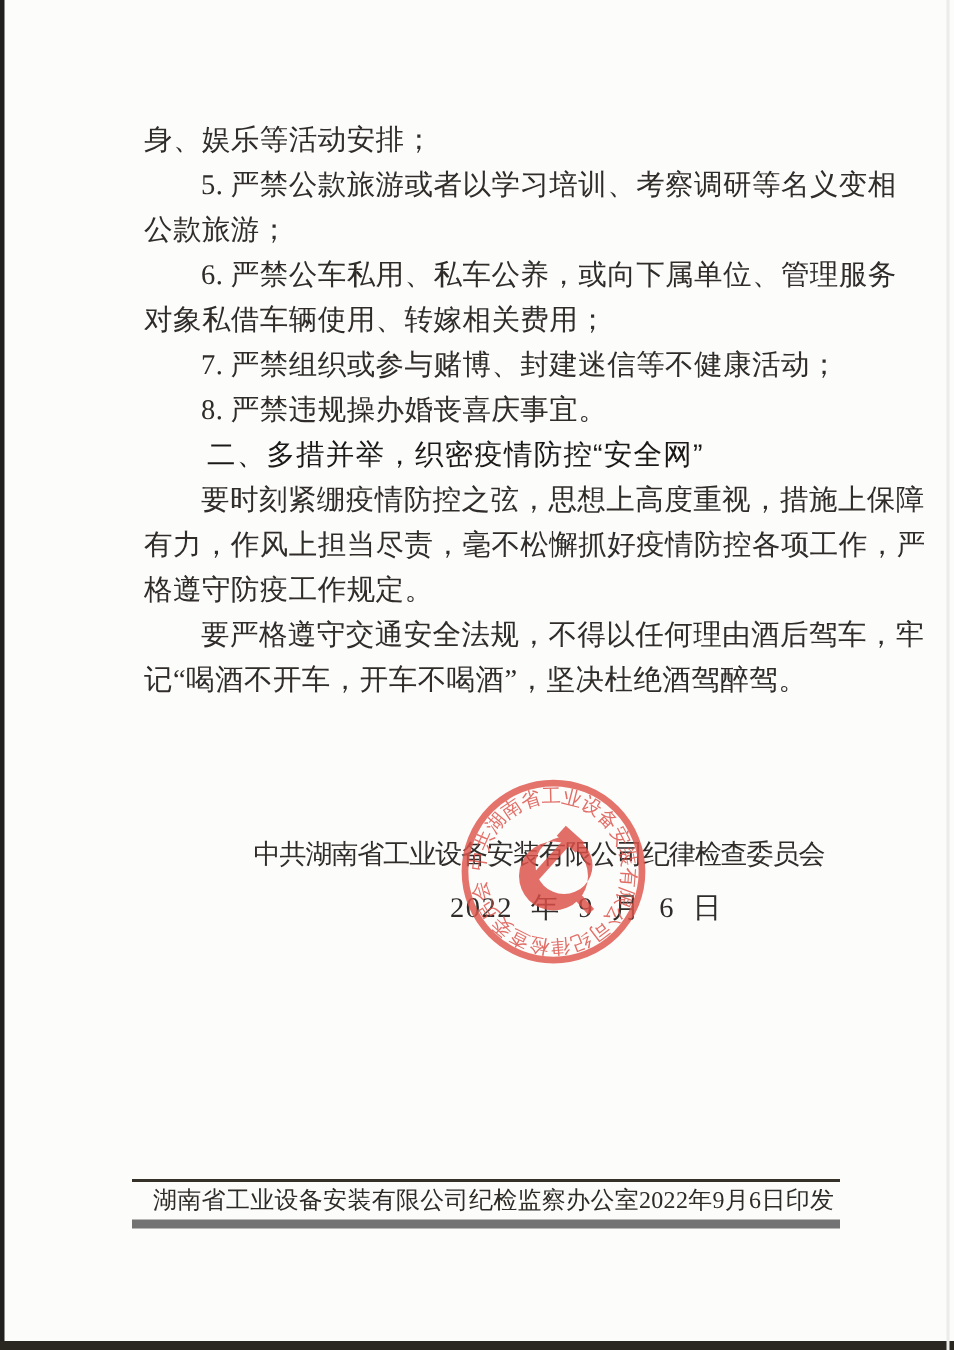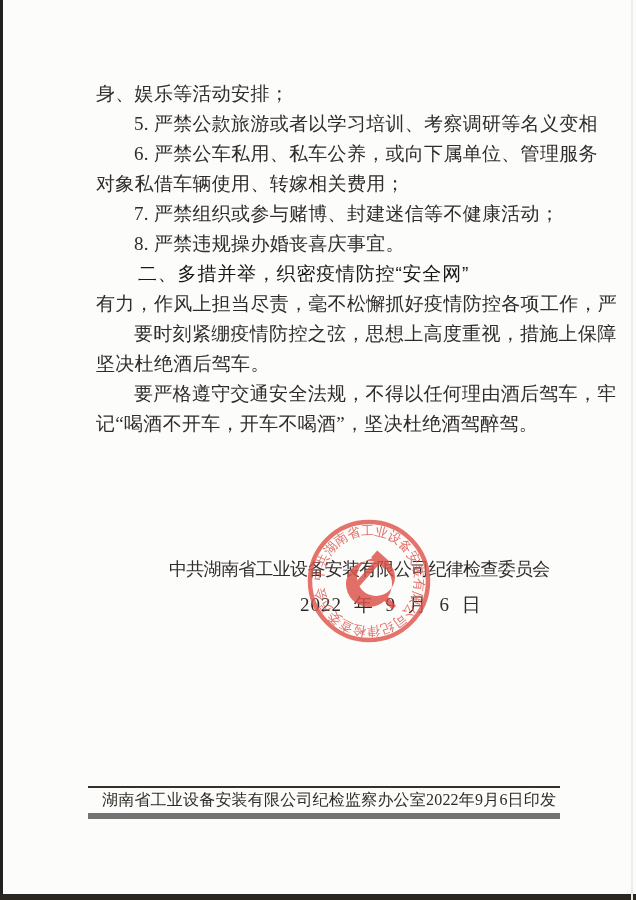--- a/index.html
+++ b/index.html
@@ -88,28 +88,29 @@
   .footer .issuer, .footer .print-date { white-space: nowrap; letter-spacing: 0.2px; }
 </style>
 </head>
 <body>
 
 <div class="page">
 
   <div class="body-text">
     <div class="line">身、娱乐等活动安排；</div>
     <div class="line indent">5. 严禁公款旅游或者以学习培训、考察调研等名义变相</div>
+    <div class="line">公款旅游；</div>
     <div class="line indent">6. 严禁公车私用、私车公养，或向下属单位、管理服务</div>
     <div class="line">对象私借车辆使用、转嫁相关费用；</div>
     <div class="line indent">7. 严禁组织或参与赌博、封建迷信等不健康活动；</div>
     <div class="line indent">8. 严禁违规操办婚丧喜庆事宜。</div>
     <div class="line heading">二、多措并举，织密疫情防控“安全网”</div>
+    <div class="line indent">要时刻紧绷疫情防控之弦，思想上高度重视，措施上保障</div>
     <div class="line">有力，作风上担当尽责，毫不松懈抓好疫情防控各项工作，严</div>
-    <div class="line indent">要时刻紧绷疫情防控之弦，思想上高度重视，措施上保障</div>
-    <div class="line">坚决杜绝酒后驾车。</div>
+    <div class="line">格遵守防疫工作规定。</div>
     <div class="line indent">要严格遵守交通安全法规，不得以任何理由酒后驾车，牢</div>
     <div class="line">记“喝酒不开车，开车不喝酒”，坚决杜绝酒驾醉驾。</div>
   </div>
 
   <div class="sig-org">中共湖南省工业设备安装有限公司纪律检查委员会</div>
   <div class="sig-date">2022 年 9 月 6 日</div>
 
   <svg class="seal" viewBox="0 0 150 150" xmlns="http://www.w3.org/2000/svg">
     <circle cx="75" cy="75" r="59" fill="none" stroke="#df564d" stroke-width="4.5"></circle>
     <path id="sealRingPath" d="M 75,75 m -46,0 a 46,46 0 1,1 92,0 a 46,46 0 1,1 -92,0" fill="none"></path>

